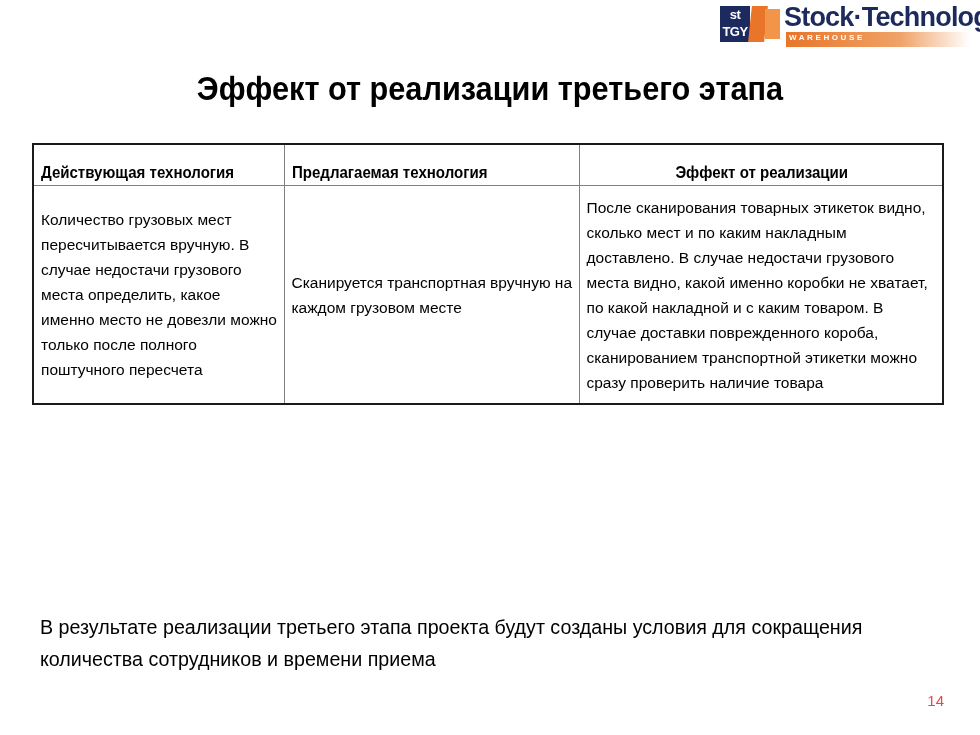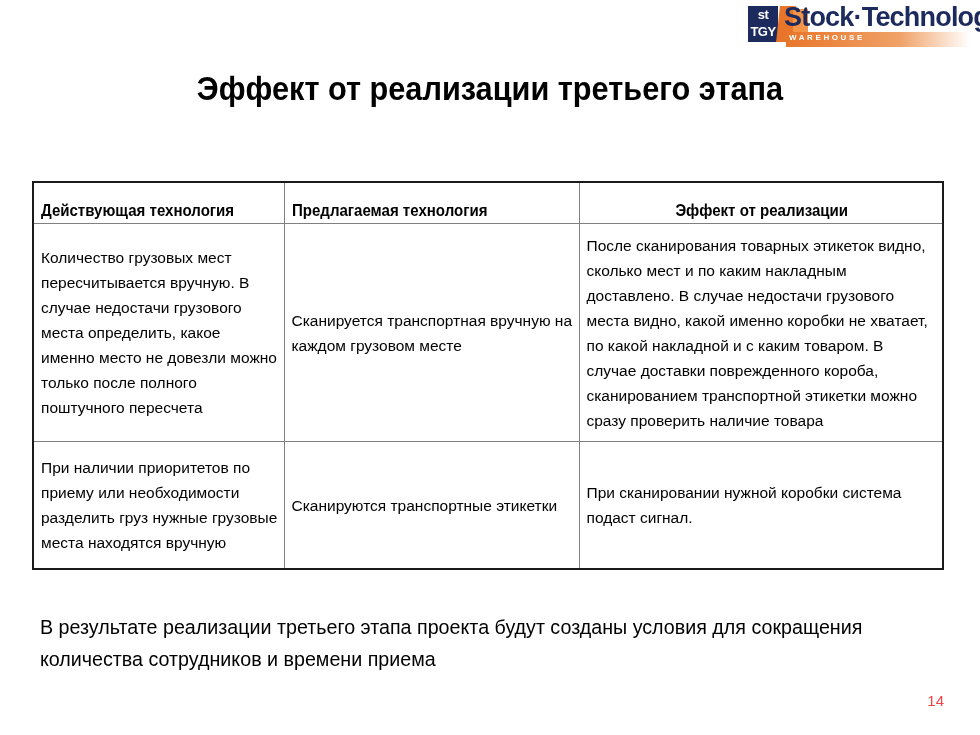--- a/index.html
+++ b/index.html
@@ -23,21 +23,20 @@
     right: 8px;
     width: 268px;
     height: 42px;
   }
   .logo-mark {
     position: absolute;
     left: 16px;
     top: 2px;
     width: 60px;
     height: 48px;
-    margin-left: 28px;
   }
   .logo-badge {
     position: absolute;
     left: 0;
     top: 0;
     width: 30px;
     height: 36px;
     background: #1c2a5e;
     color: #ffffff;
     font-family: "Liberation Sans", sans-serif;
@@ -113,21 +112,20 @@
 
   
   #effect-table {
     position: absolute;
     left: 32px;
     top: 143px;
     width: 910px;
     border-collapse: collapse;
     table-layout: fixed;
     border: 2px solid #1a1a1a;
-    margin-top: 38px;
   }
   #effect-table td,
   #effect-table th {
     border: 1px solid #808080;
     vertical-align: middle;
     padding: 3px 6px 3px 7px;
     font-family: "Liberation Sans", sans-serif;
     font-size: 15.5px;
     line-height: 25px;
     color: #000000;
@@ -223,23 +221,18 @@
           <span class="hdr">Эффект от реализации</span>
         </th>
     </tr>
   </thead>
   <tbody>
     <tr class="row-1">
       <td>Количество грузовых мест пересчитывается вручную. В случае недостачи грузового места определить, какое именно место не довезли можно только после полного поштучного пересчета</td>
       <td>Сканируется транспортная вручную на каждом грузовом месте</td>
       <td class="top-align">После сканирования товарных этикеток видно, сколько мест и по каким накладным доставлено. В случае недостачи грузового места видно, какой именно коробки не хватает, по какой накладной и с каким товаром. В случае доставки поврежденного короба, сканированием транспортной этикетки можно сразу проверить наличие товара</td>
     </tr>
-    <tr class="row-2">
-      <td class="top-align">При наличии приоритетов  по приему или необходимости разделить груз нужные грузовые места находятся вручную</td>
-      <td>Сканируются транспортные этикетки</td>
-      <td>При сканировании нужной коробки система подаст сигнал.</td>
-    </tr>
   </tbody>
 </table>
 
 <div id="conclusion">В результате реализации третьего этапа проекта будут созданы условия для сокращения количества сотрудников и времени приема</div>
 
 <div id="page-number">14</div>
 
 </body></html>

